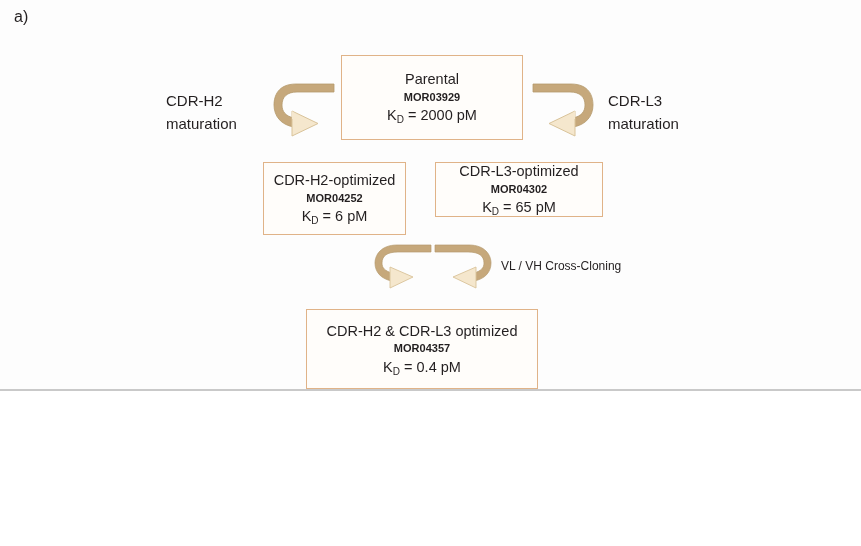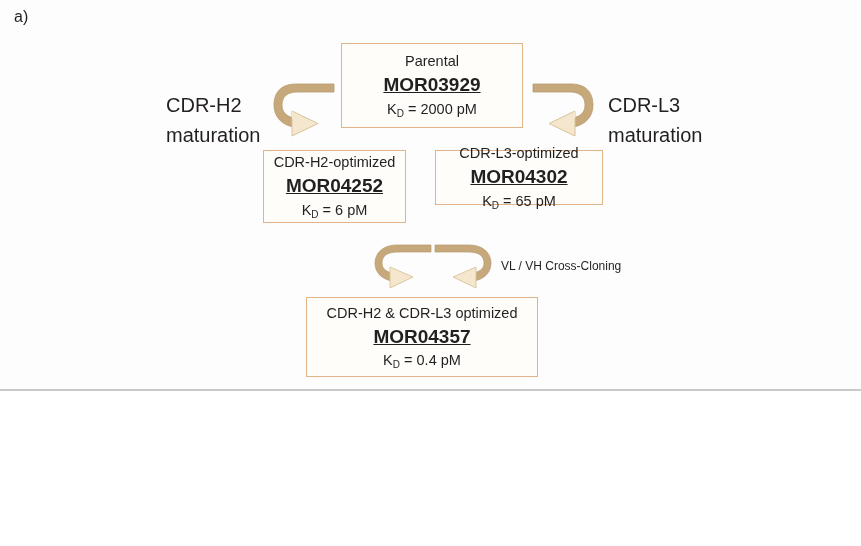--- a/index.html
+++ b/index.html
@@ -15,33 +15,34 @@
   .panel-label{position:absolute;font-size:16px;color:#231f20;letter-spacing:.2px;}
   #label-a{left:14px;top:8px;}
 
   
   .box{
     position:absolute;box-sizing:border-box;
     border:1.5px solid #e0b388;background:#fffdfa;
     text-align:center;display:flex;flex-direction:column;
     align-items:center;justify-content:center;
     line-height:1.42;
+    margin-top:12px;
   }
   .box .l1{font-size:14.5px;}
-  .box .l2{font-size:19px;font-weight:bold;text-decoration:underline;}
+  .box .l2{font-size:11px;font-weight:bold;}
   .box .l3{font-size:14.5px;}
   .kd sub{font-size:10px;vertical-align:baseline;position:relative;top:3px;}
 
   #box-parental{left:341px;top:43px;width:182px;height:85px;}
   #box-h2opt  {left:263px;top:150px;width:143px;height:73px;}
   #box-l3opt  {left:435px;top:150px;width:168px;height:55px;}
   #box-both   {left:306px;top:297px;width:232px;height:80px;}
 
   
-  .side-label{position:absolute;font-size:20px;line-height:1.5;color:#231f20;}
+  .side-label{position:absolute;font-size:15px;line-height:1.5;color:#231f20;}
   #lbl-h2mat{left:166px;top:90px;text-align:left;}
   #lbl-l3mat{left:608px;top:90px;text-align:left;}
   #lbl-cross{left:501px;top:257px;font-size:12px;}
 
   
   .arrow-svg{position:absolute;}
   #arrow-left {left:272px;top:78px;}
   #arrow-right{left:523px;top:78px;}
   #arrow-pair {left:371px;top:243px;}
 </style>

